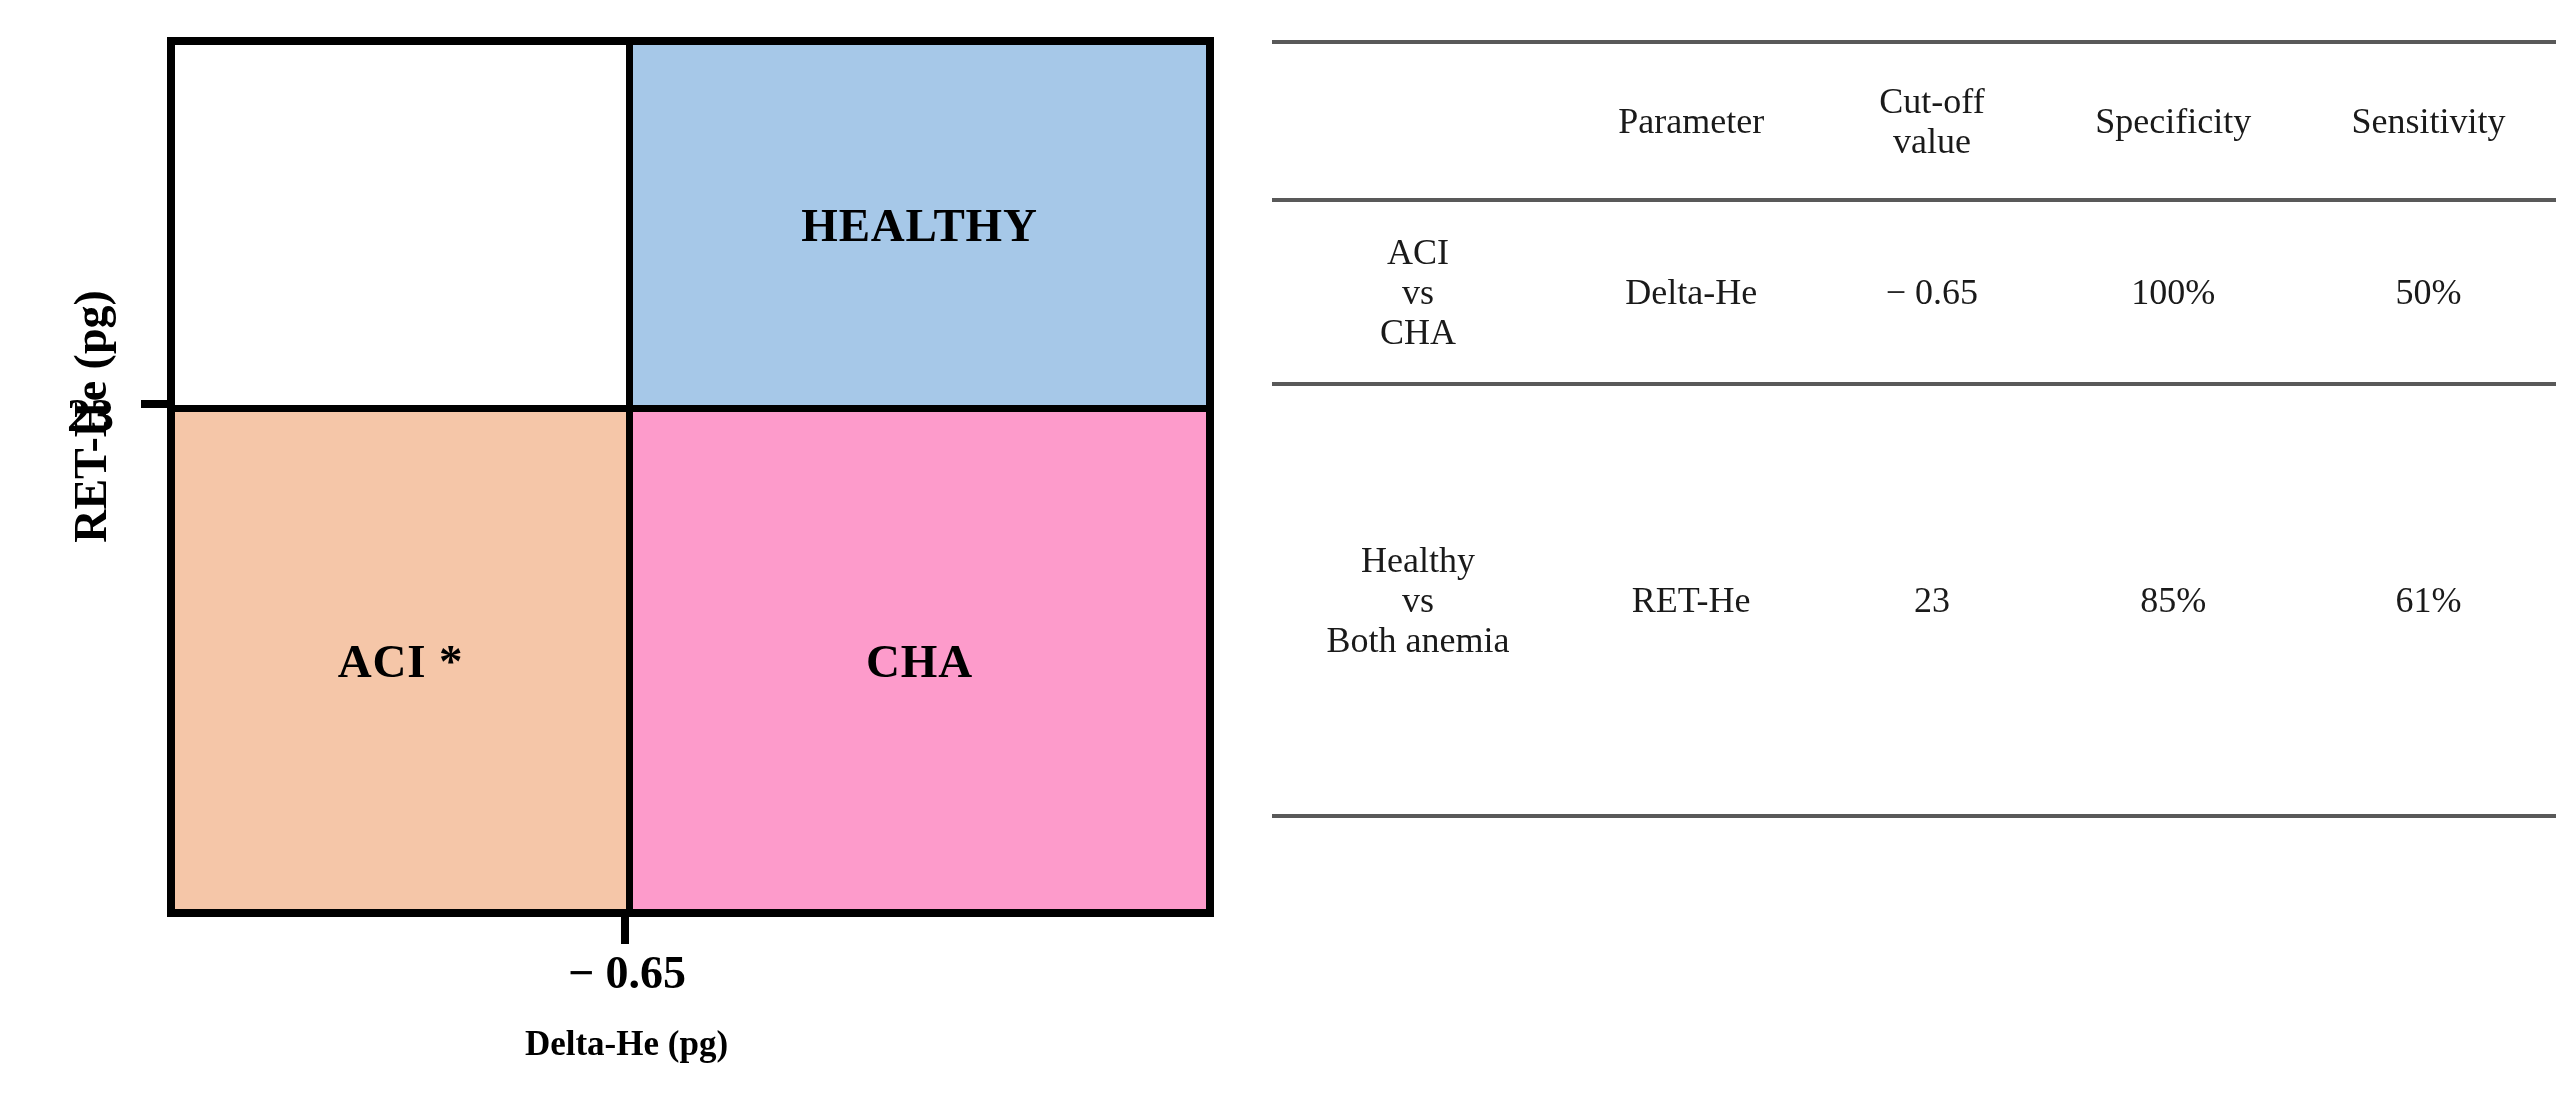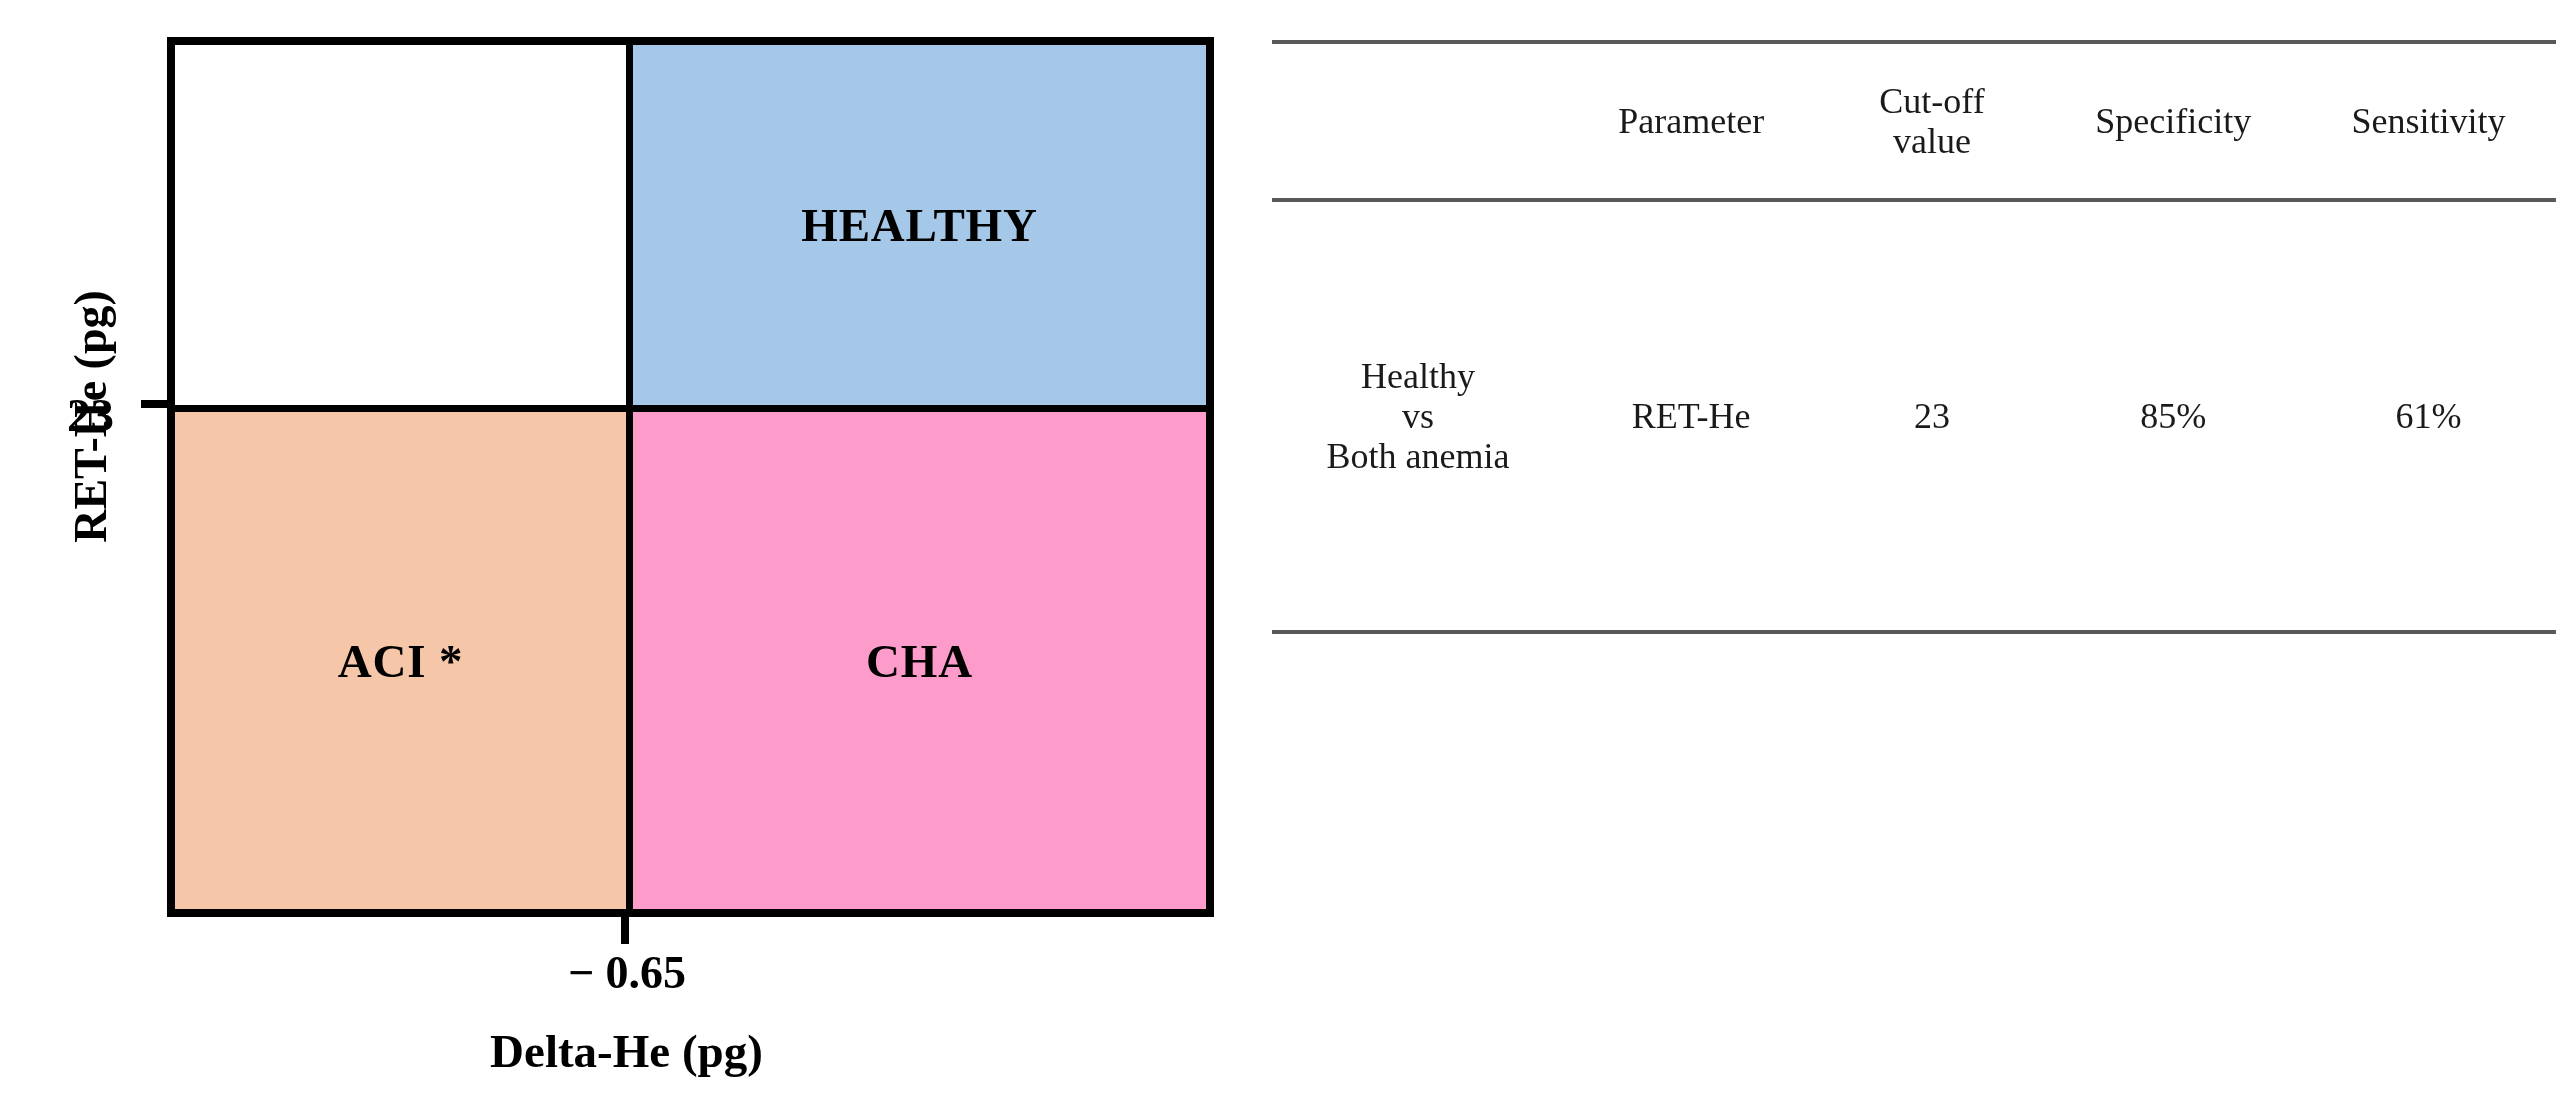--- a/index.html
+++ b/index.html
@@ -113,21 +113,21 @@
     color: #000;
     white-space: nowrap;
   }
   #x-axis-title {
     position: absolute;
     left: 321px;
     top: 1024px;
     width: 611px;
     text-align: center;
     font-weight: bold;
-    font-size: 47px;
+    font-size: 35px;
     color: #000;
     white-space: nowrap;
   }
 
   
   #stats-table-wrap {
     position: absolute;
     left: 1253px;
     top: 0;
     width: 1323px;
@@ -203,20 +203,29 @@
       <tr>
         <th class="col-group"></th>
         <th class="col-param">Parameter</th>
         <th class="col-cutoff multiline">Cut-off
 value</th>
         <th class="col-spec">Specificity</th>
         <th class="col-sens">Sensitivity</th>
       </tr>
     </thead>
     <tbody>
+      <tr class="data-row row-1">
+        <td class="col-group multiline">ACI
+vs
+CHA</td>
+        <td class="col-param">Delta-He</td>
+        <td class="col-cutoff">− 0.65</td>
+        <td class="col-spec">100%</td>
+        <td class="col-sens">50%</td>
+      </tr>
       <tr class="data-row row-2">
         <td class="col-group multiline">Healthy
 vs
 Both anemia</td>
         <td class="col-param">RET-He</td>
         <td class="col-cutoff">23</td>
         <td class="col-spec">85%</td>
         <td class="col-sens">61%</td>
       </tr>
     </tbody>

